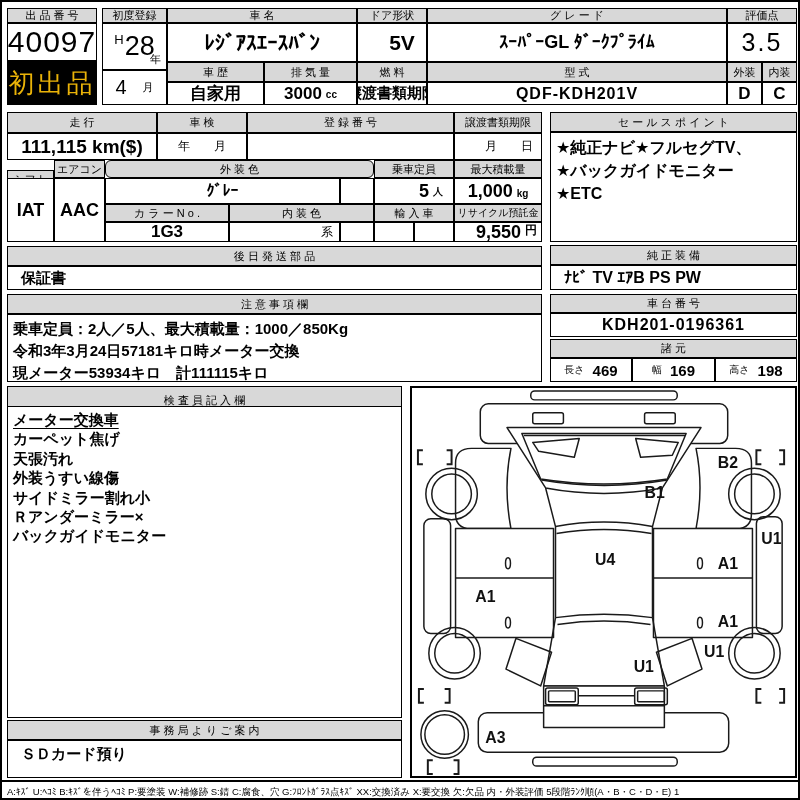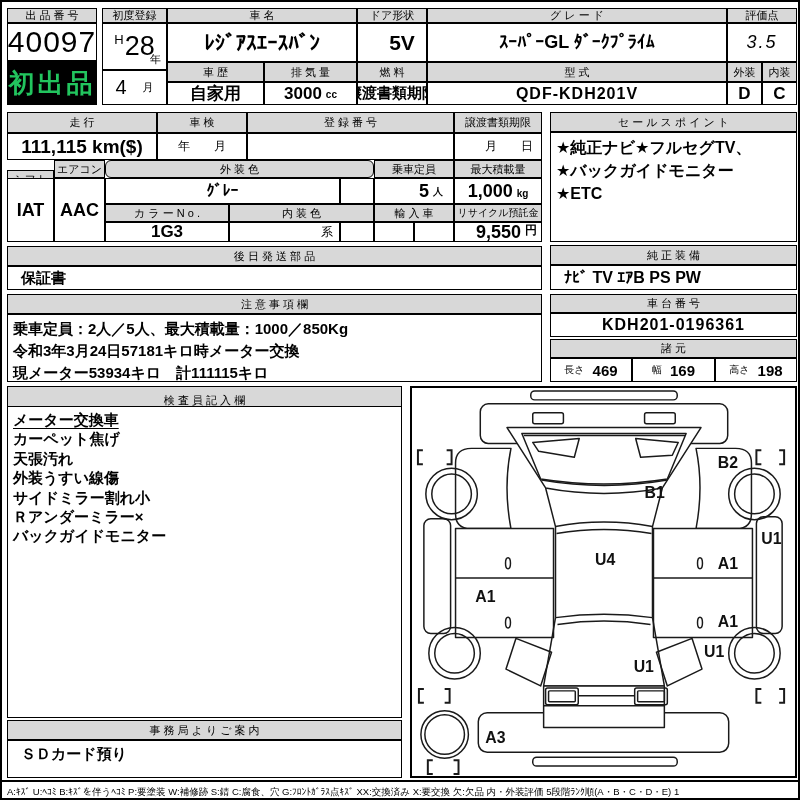--- a/index.html
+++ b/index.html
@@ -4,26 +4,26 @@
 <style>
   html,body{margin:0;padding:0;background:#fff;}
   #sheet{position:relative;width:800px;height:800px;box-sizing:border-box;border:2px solid #000;
          background:#fff;color:#000;font-family:"Liberation Sans","DejaVu Sans",sans-serif;}
   .cell{position:absolute;box-sizing:border-box;border:1px solid #000;background:#fff;
         display:flex;align-items:center;justify-content:center;white-space:nowrap;overflow:hidden;font-size:14px;}
   .ghdr{background:#d8d8d8;font-size:11px;font-weight:500;}
   .ghdr.sm{font-size:10px;}
   .left{justify-content:flex-start;padding-left:13px;}
   .right{justify-content:flex-end;padding-right:6px;}
-  .blackbox{background:#000;color:#22c55e;font-size:26px;font-weight:700;letter-spacing:3px;}
+  .blackbox{background:#000;color:#eab308;font-size:26px;font-weight:400;letter-spacing:3px;}
   .bignum{font-size:30px;letter-spacing:1px;}
   .val-lg{font-size:21px;font-weight:600;}
   .val-md{font-size:17px;font-weight:600;}
   .val-sm{font-size:12px;}
-  .score{font-size:18px;letter-spacing:2px;font-style:italic;}
+  .score{font-size:25px;letter-spacing:2px;}
   .unit{font-size:10px;margin-left:4px;align-self:flex-end;padding-bottom:4px;}
   .era{font-size:13px;position:relative;top:-7px;margin-right:1px;}
   .yearnum{font-size:27px;}
   .year-suffix{position:absolute;right:5px;bottom:2px;font-size:11px;}
   .month-suffix{font-size:11px;margin-left:16px;align-self:center;}
   .lines{flex-direction:column;align-items:flex-start;justify-content:flex-start;padding:3px 5px;}
   .lines div{line-height:23px;font-size:16px;font-weight:700;}
   .notes-lines div{line-height:22px;font-size:15px;font-weight:700;}
   .insp-lines div{line-height:19.4px;font-size:15px;font-weight:700;}
   .insp-lines div:first-child{text-decoration:underline;text-underline-offset:3px;}

